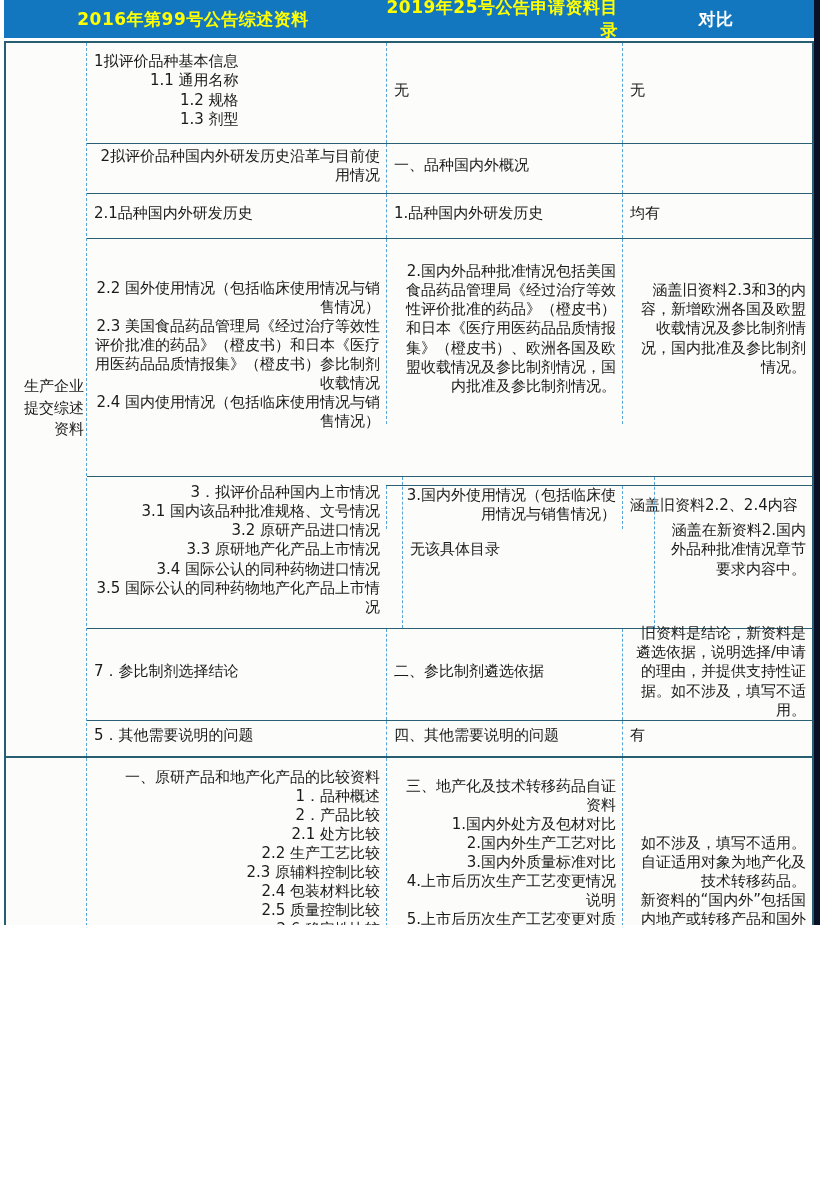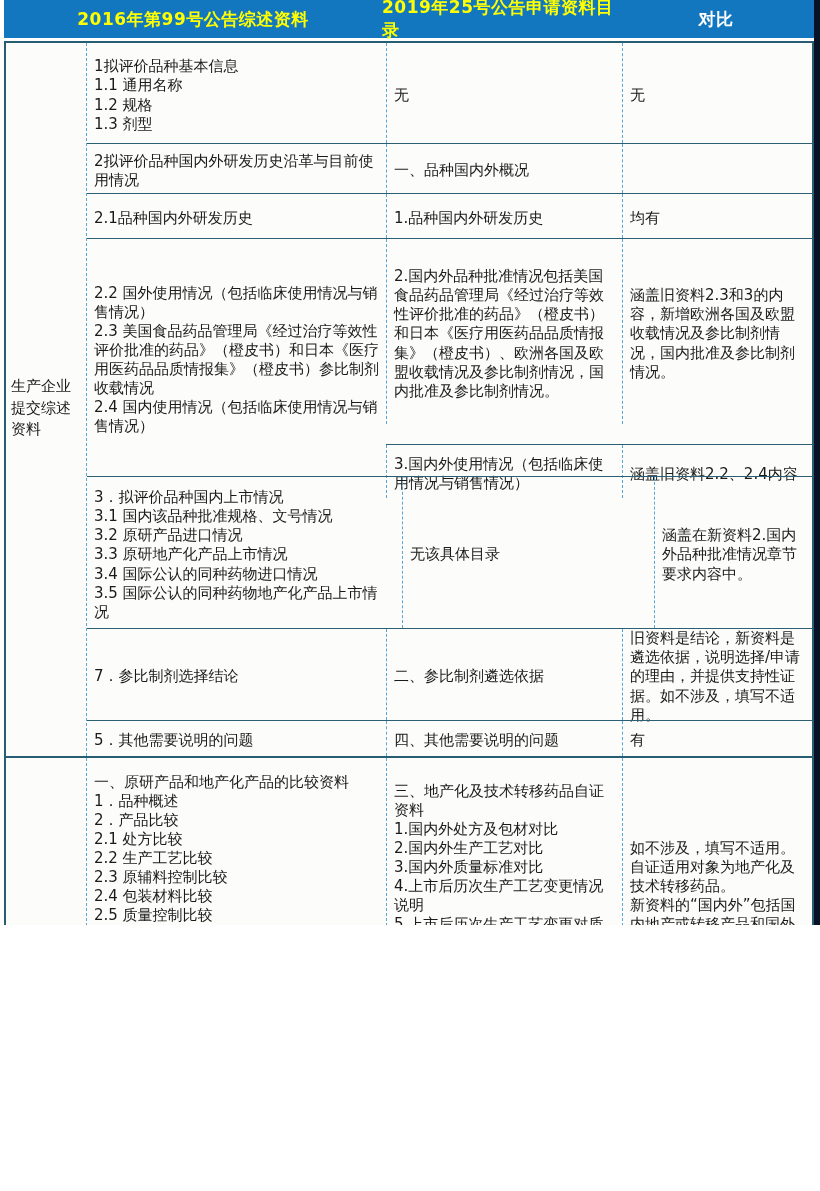--- a/index.html
+++ b/index.html
@@ -8,20 +8,21 @@
     font-family: "DejaVu Sans", sans-serif;
     color: #1a1a1a;
     width: 820px;
   }
   .page {
     position: relative;
     width: 820px;
     height: 925px;
     background: #ffffff;
     display: flex;
+    text-align: right;
   }
   .page-inner {
     width: 814px;
     height: 1191px;
     padding: 0 0 3px 4px;
     display: flex;
     flex-direction: column;
   }
   .edge-strip {
     width: 6px;
@@ -80,31 +81,31 @@
     flex-direction: column;
     border-left: 1px dashed #58A5D8;
   }
   .trow { display: flex; flex: none; }
   .trow + .trow, .subrow + .subrow { border-top: 1px solid #2B5F73; }
   .trow.grow { flex: 1; }
 
   .cell {
     display: flex;
     align-items: center;
-    padding: 10px 6px 5px 7px;
+    padding: 0 6px 5px 7px;
     font-size: 15px;
     line-height: 1.27;
   }
   .cell > span { white-space: pre-line; }
   .c-old { width: 299px; flex: none; }
   .c-new { width: 236px; flex: none; border-left: 1px dashed #58A5D8; }
   .c-cmp { flex: 1; border-left: 1px dashed #58A5D8; }
 
   
-  .split-right { flex: 1; display: flex; flex-direction: column; }
+  .split-right { flex: 1; display: flex; flex-direction: column; gap: 41px; }
   .subrow { display: flex; flex: none; }
   .subrow .c-new { width: 236px; }
   .subrow.grow { flex: 1; margin-top: 20px; }
 
   
   .h-r1 { height: 100px; }
   .h-r2 { height: 50px; }
   .h-r3 { height: 45px; }
   .h-r4 { height: 238px; }
   .h-r4a { height: 185px; }

